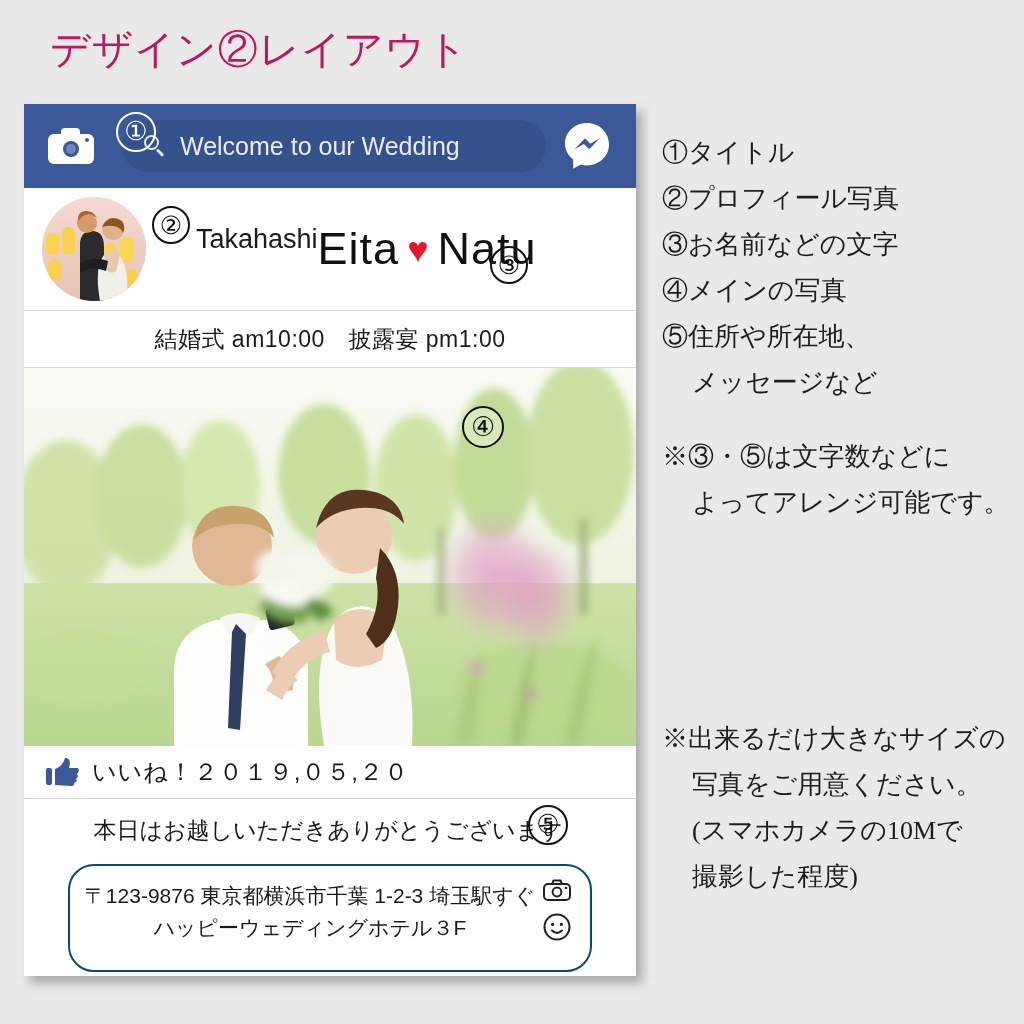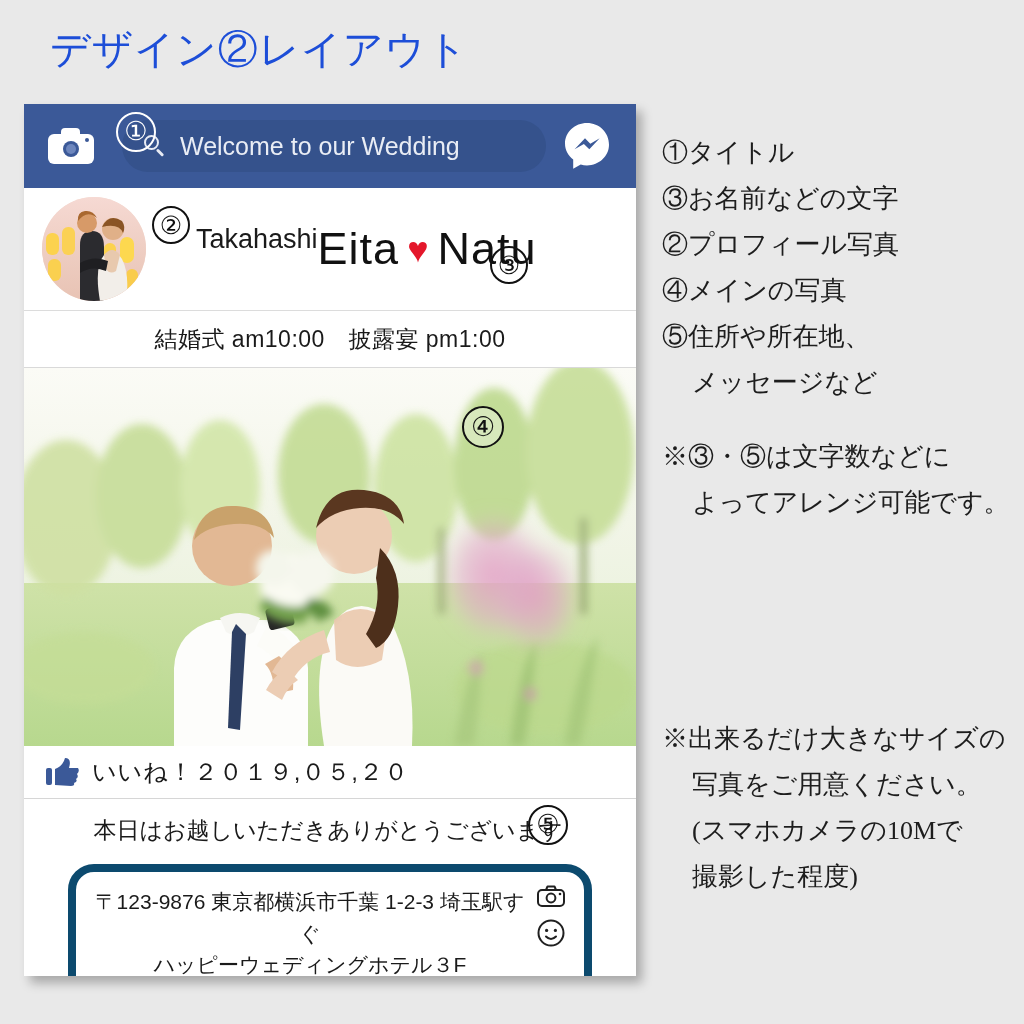--- a/index.html
+++ b/index.html
@@ -15,21 +15,21 @@
     position: relative;
   }
 
   
   #page-title {
     position: absolute;
     left: 50px;
     top: 22px;
     font-family: "Liberation Serif", serif;
     font-size: 40px;
-    color: #1d4ed8;
+    color: #be185d;
     letter-spacing: 1px;
     white-space: nowrap;
   }
 
   
   #card {
     position: absolute;
     left: 24px;
     top: 104px;
     width: 612px;
@@ -291,21 +291,21 @@
     font-size: 26px;
   }
   #greeting {
     text-align: center;
     font-size: 23px;
     color: #1a1a1a;
     padding-right: 4px;
   }
   #address-box {
     margin: 18px 44px 0 44px;
-    border: 8px solid #0c4a6e;
+    border: 2px solid #0c4a6e;
     border-radius: 26px;
     padding: 14px 10px 16px 10px;
     position: relative;
     min-height: 74px;
   }
   .addr-line {
     text-align: center;
     font-size: 21px;
     color: #1a1a1a;
     line-height: 1.5;
@@ -570,22 +570,22 @@
           </svg>
         </span>
       </div>
     </div>
   </div>
 
 </div>
 
 <div id="legend">
   <div class="legend-item">①タイトル</div>
+  <div class="legend-item">②プロフィール写真</div>
   <div class="legend-item">③お名前などの文字</div>
-  <div class="legend-item">②プロフィール写真</div>
   <div class="legend-item">④メインの写真</div>
   <div class="legend-item">⑤住所や所在地、</div>
   <div class="legend-item indent">メッセージなど</div>
 </div>
 
 <div id="note-block">
   <div class="note-line">※③・⑤は文字数などに</div>
   <div class="note-line indent">よってアレンジ可能です。</div>
 </div>
 

